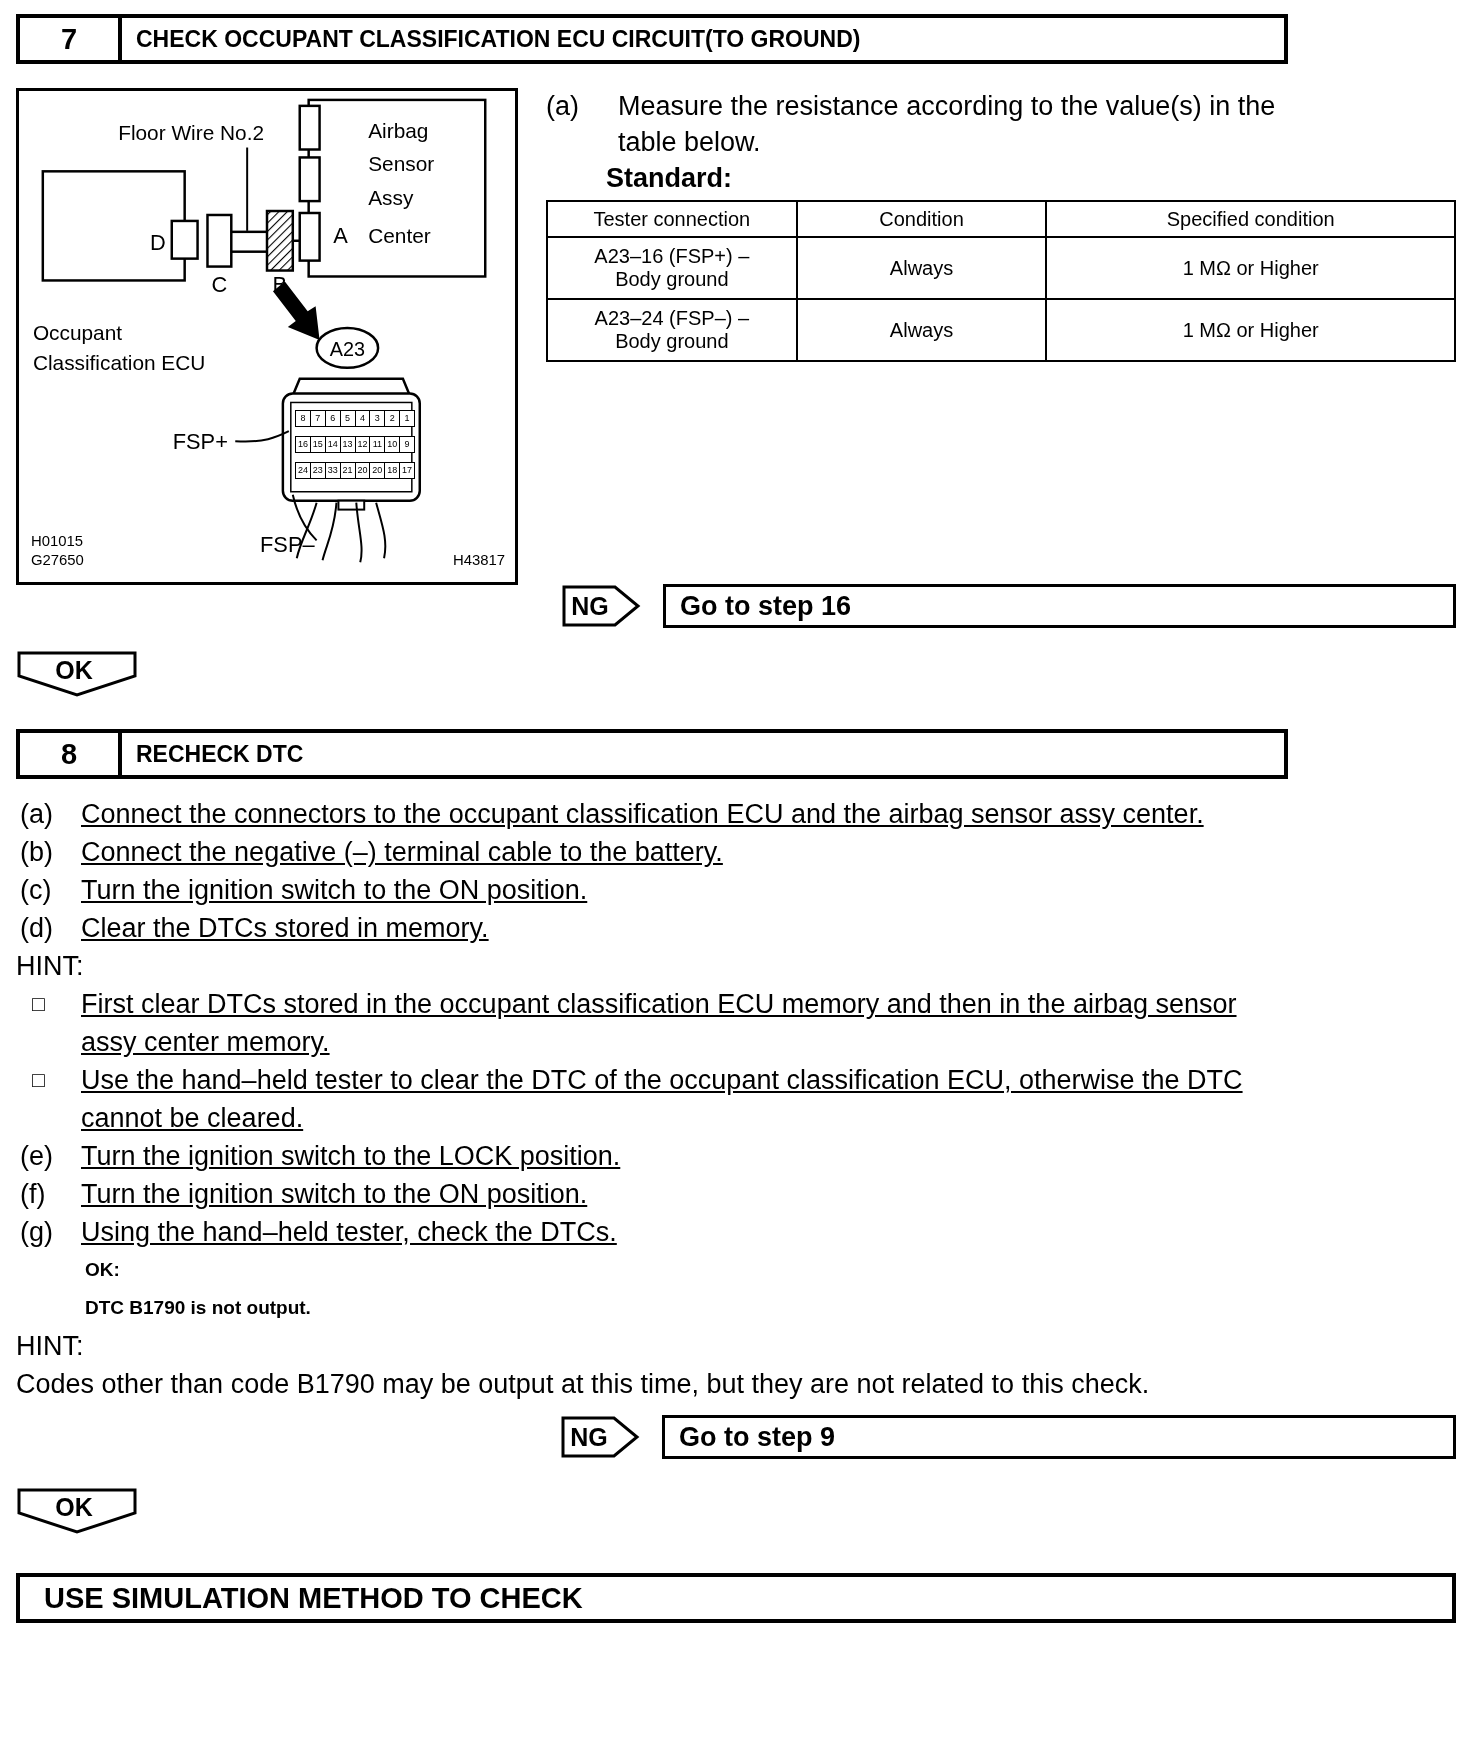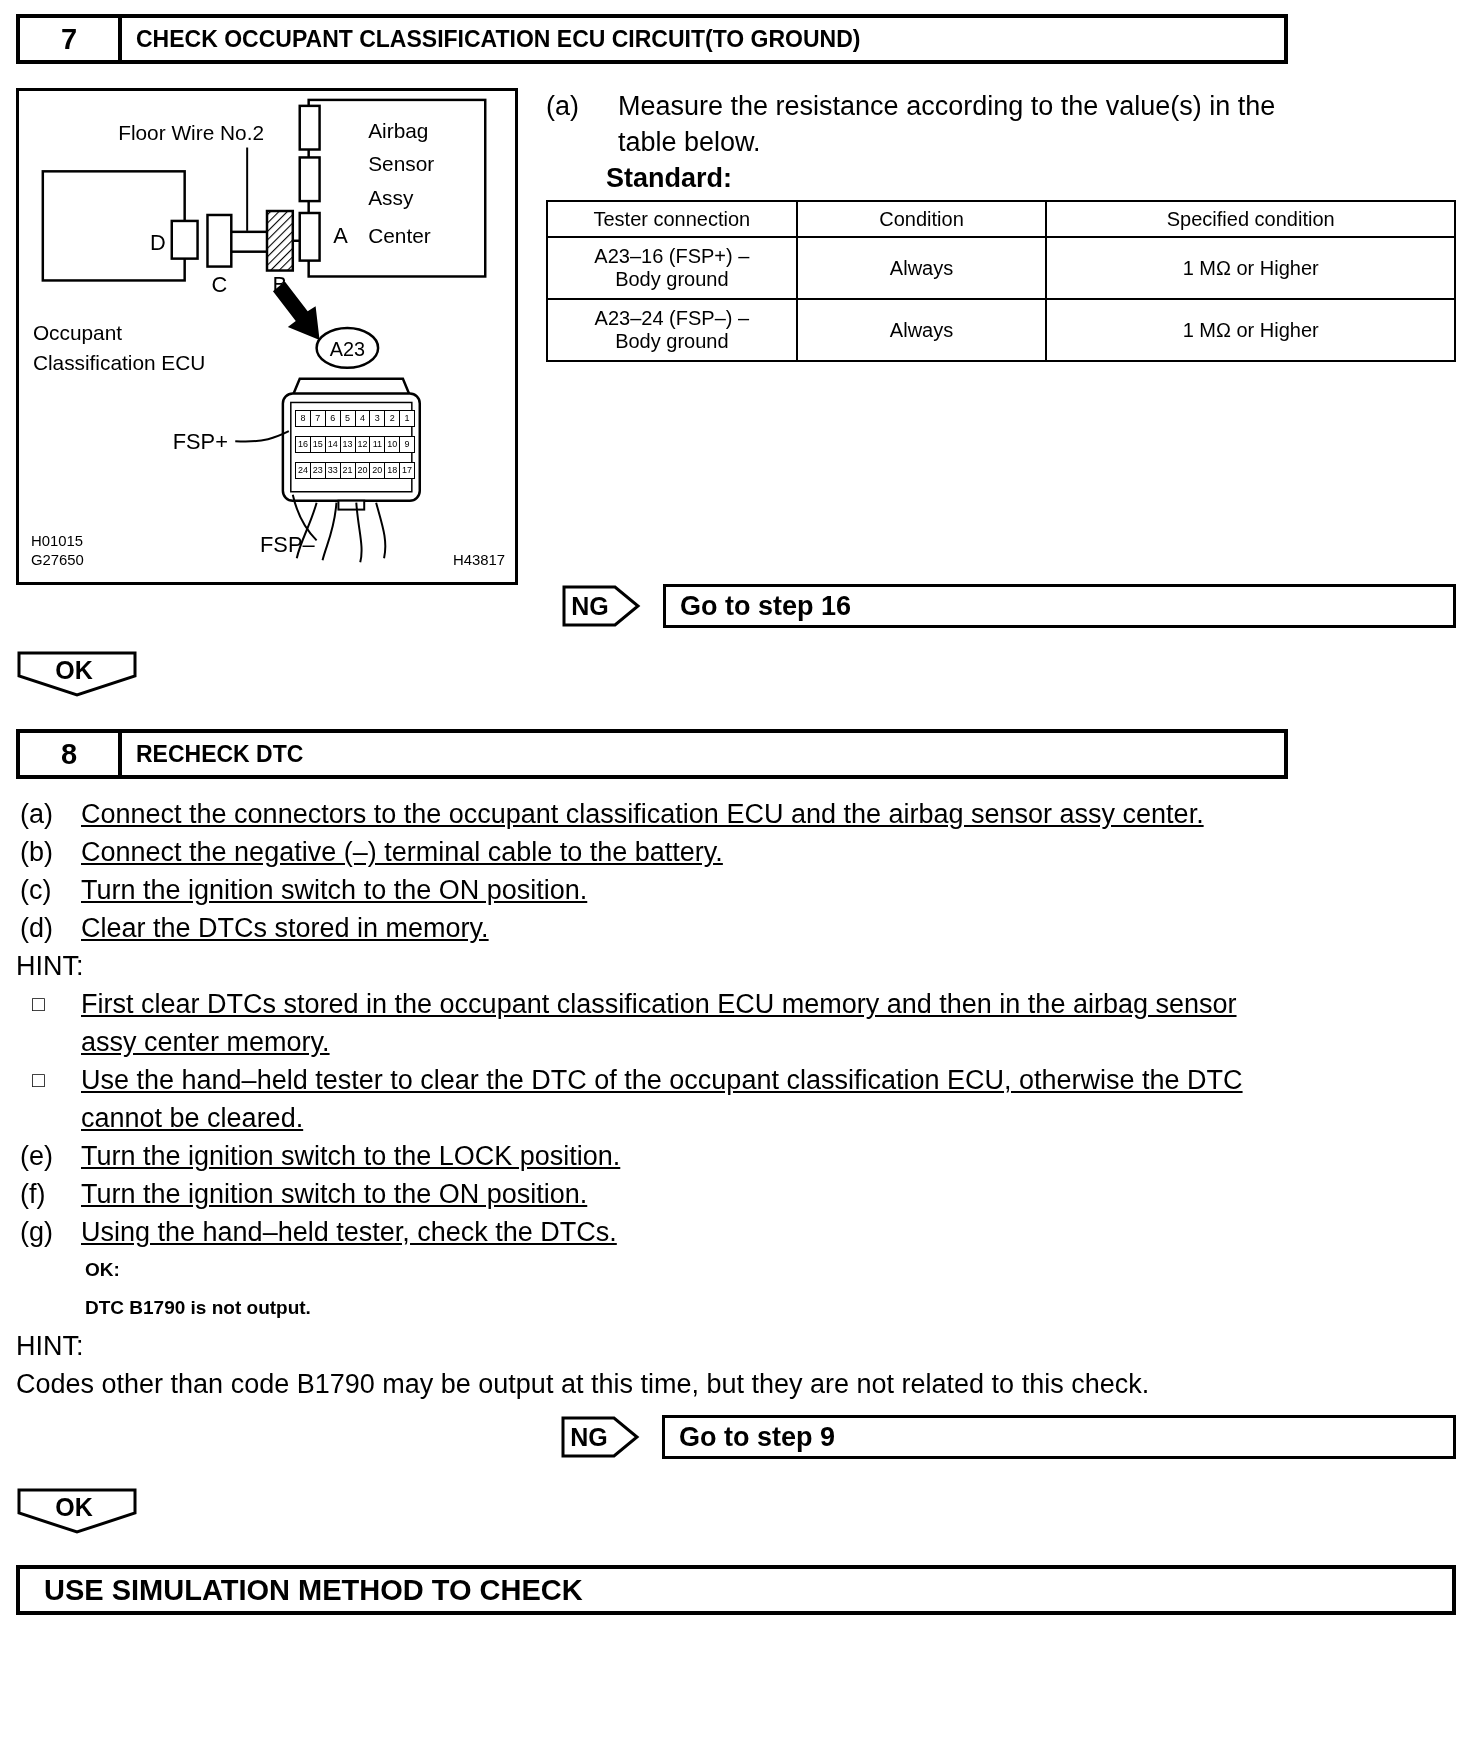--- a/index.html
+++ b/index.html
@@ -48,21 +48,21 @@
   .text-block { font-size:27px; line-height:38px; }
   .line { display:flex; }
   .marker { width:65px; flex:none; padding-left:4px; }
   .hint-mk { width:65px; flex:none; padding-left:16px; font-size:21px; }
   .ltext { flex:1; max-width:1218px;text-decoration:underline; }
   .plain { font-size:27px; line-height:38px; }
   .bold-line { font-weight:bold; margin-left:69px; font-size:19px; line-height:38px; }
   .ng-row2 { display:flex; align-items:center; gap:22px; margin-left:544px; margin-top:12px; }
   .ng-row2 .ng-box { flex:1; }
 
-  .footer-bar { width:1440px; height:50px; border:4px solid #000; display:flex; align-items:center; padding-left:24px; font-size:29px; font-weight:bold; margin-top:26px; }
+  .footer-bar { width:1440px; height:50px; border:4px solid #000; display:flex; align-items:center; padding-left:24px; font-size:29px; font-weight:bold; margin-top:34px; }
 </style>
 </head>
 <body>
 
 <div class="page">
 
   
   <div class="step-bar">
     <div class="step-num">7</div>
     <div class="step-title">CHECK OCCUPANT CLASSIFICATION ECU CIRCUIT(TO GROUND)</div>

